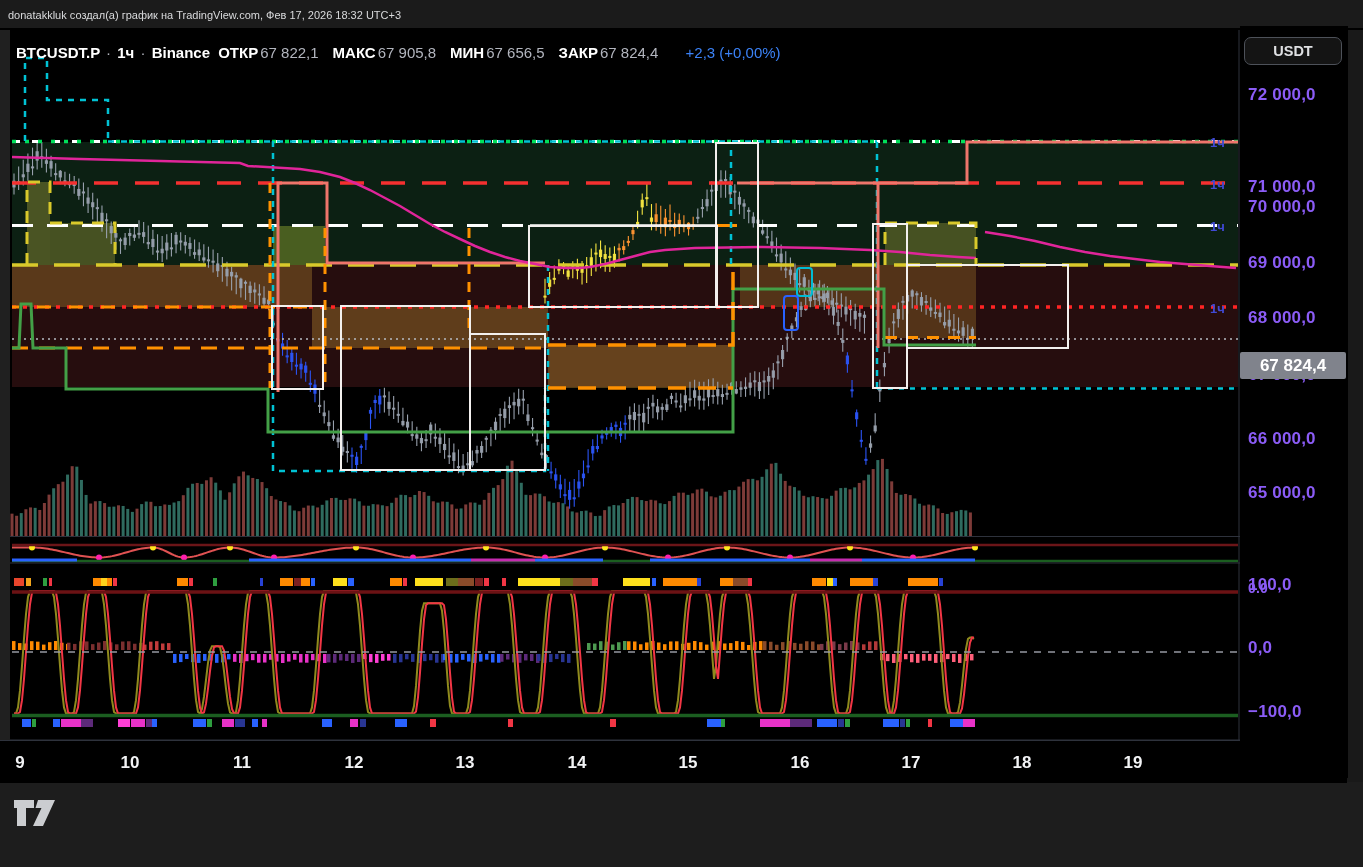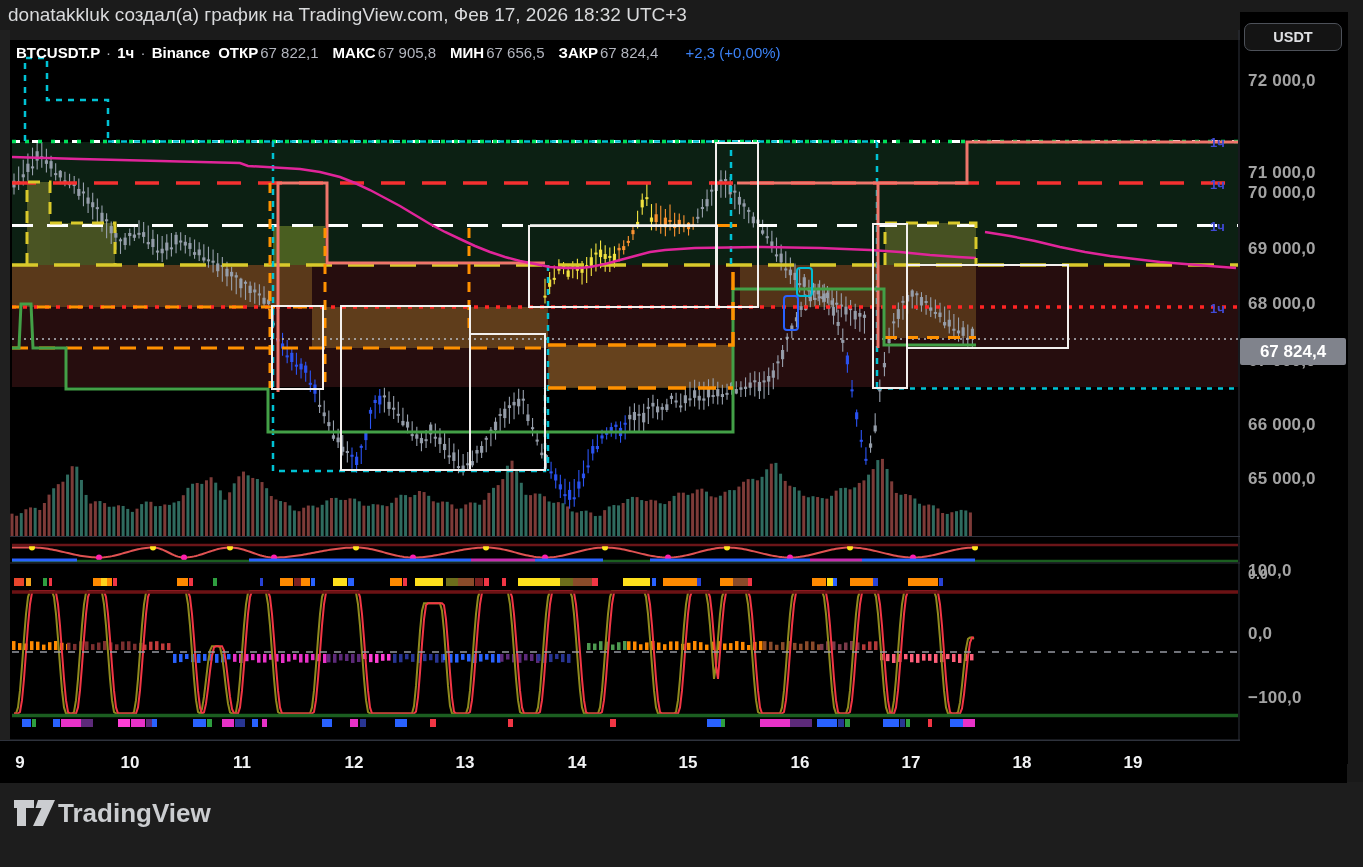--- a/index.html
+++ b/index.html
@@ -1,33 +1,33 @@
 <!DOCTYPE html>
 <html><head>
 <meta charset="utf-8">
 <style>
   html,body{margin:0;padding:0;background:#111;}
   .screen{position:relative;width:1363px;height:867px;background:#000;overflow:hidden;
           font-family:"Liberation Sans","DejaVu Sans",sans-serif;}
-  .top-bar{position:absolute;left:0;top:0;width:100%;height:40px;background:#1b1b1b;
-           color:#d9dadc;font-size:19px;line-height:30px;}
+  .top-bar{position:absolute;left:0;top:0;width:100%;height:28px;background:#1b1b1b;
+           color:#d9dadc;font-size:11px;line-height:30px;}
   .top-bar span{margin-left:8px;}
   .left-col{position:absolute;left:0;top:30px;width:10px;height:752px;background:#202020;}
   .right-col{position:absolute;left:1347px;top:30px;width:16px;height:752px;background:#191919;}
   svg.plot{position:absolute;left:0;top:0;}
   .header{position:absolute;left:16px;top:44px;font-size:15px;color:#fff;font-weight:700;
           white-space:nowrap;z-index:30;}
   .header .val{color:#b2b5be;font-weight:400;margin-right:10px;}
   .header .lbl{margin-left:4px;margin-right:2px;}
   .header .chg{color:#3b82f6;font-weight:400;margin-left:13px;}
-  .price-axis{position:absolute;left:1240px;top:12px;width:108px;height:752px;background:#000;z-index:20;}
+  .price-axis{position:absolute;left:1240px;top:26px;width:108px;height:752px;background:#000;z-index:20;}
   .usdt-btn{position:absolute;left:4px;top:11px;width:96px;height:26px;border:1.5px solid #4d5159;
             border-radius:7px;color:#dfe0e3;font-size:14.5px;font-weight:700;text-align:center;
             line-height:26px;background:#141414;}
-  .pa-label{position:absolute;left:8px;transform:translateY(-50%);color:#a3a3a3;font-size:17px;
+  .pa-label{position:absolute;left:8px;transform:translateY(-50%);color:#8b5cf6;font-size:17px;
             font-weight:700;white-space:nowrap;letter-spacing:.2px;}
   .pa-label.small{font-size:14px;}
   .price-badge{position:absolute;left:0px;top:326px;width:106px;height:27px;background:#80838c;
                border-radius:2px;color:#fff;font-size:17px;font-weight:700;text-align:center;
                line-height:27px;z-index:25;}
   .time-axis{position:absolute;left:0;top:740px;width:1347px;height:42px;background:#000;
              border-top:1px solid #2e323c;z-index:15;}
   .ta-label{position:absolute;top:12px;transform:translateX(-50%);color:#f2f3f5;font-size:17px;
             font-weight:700;}
   .footer{position:absolute;left:0;top:782px;width:1363px;height:85px;background:#1d1d1d;}
@@ -1212,15 +1212,14 @@
       <div class="iv-mark" style="left: 1210px; top: 177px;">1ч</div>
       <div class="iv-mark" style="left: 1210px; top: 219px;">1ч</div>
       <div class="iv-mark" style="left: 1210px; top: 301px;">1ч</div>
     </div>
 
   <div class="footer">
     <svg width="46" height="40" style="position:absolute;left:12px;top:12px">
       <path d="M2 6 h20 v8 h-8 v18 h-9 V14 h-3 z" fill="#cbcdd0"></path>
       <path d="M26 6 h17 l-12 26 h-10 l8.5 -18 h-6 z" fill="#cbcdd0"></path>
     </svg>
-    <span class="brand">TradingView</span>
   </div>
 </div>
 
 </body></html>

